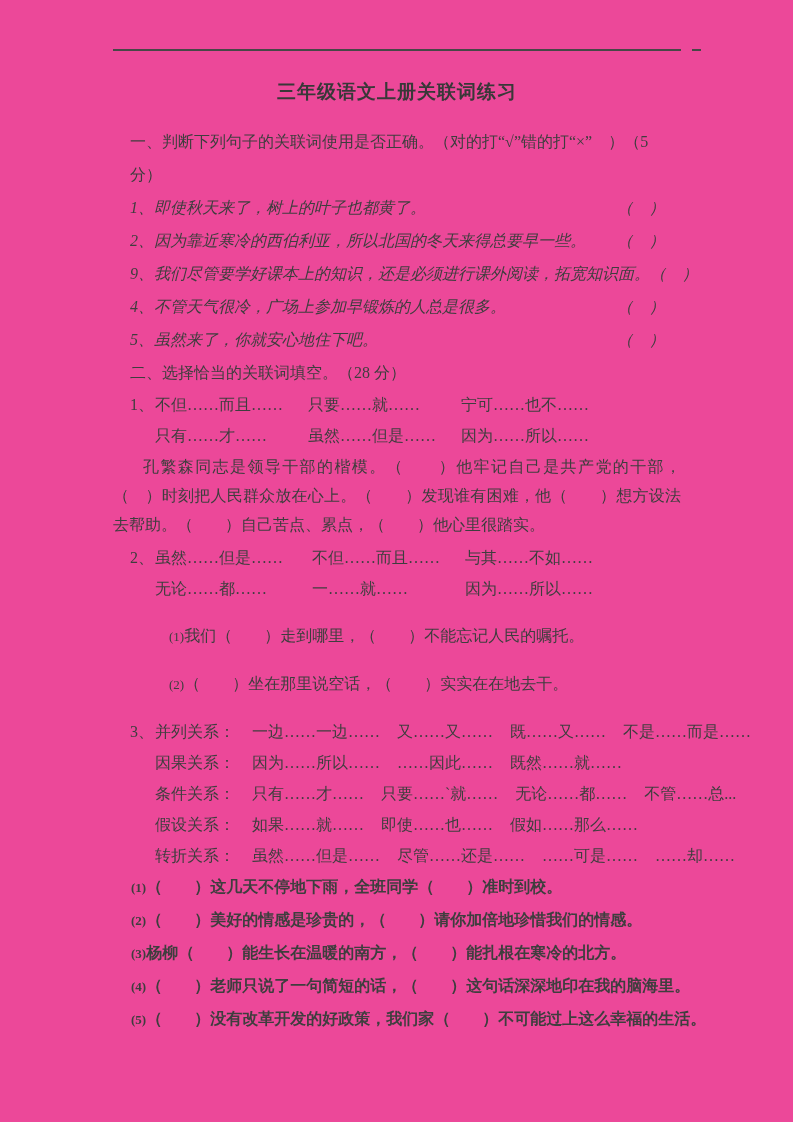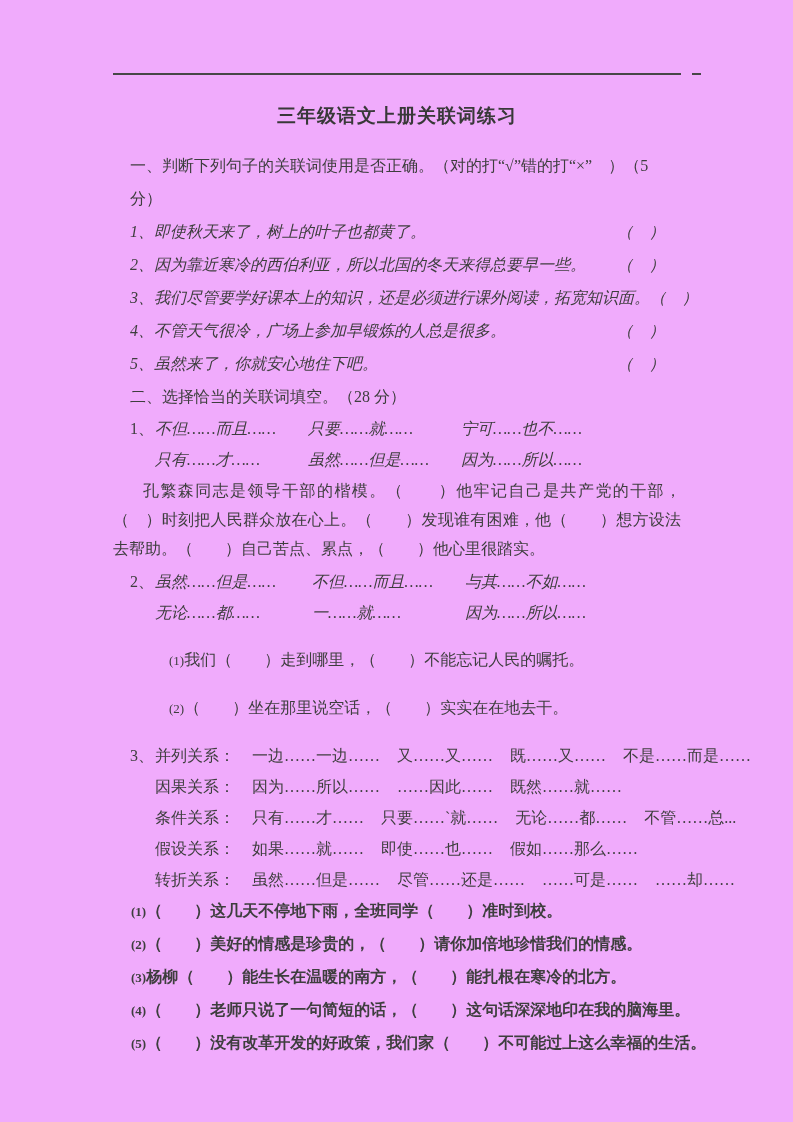--- a/index.html
+++ b/index.html
@@ -1,22 +1,22 @@
 <!DOCTYPE html>
 <html><head>
 <meta charset="utf-8">
 <style>
   * { box-sizing: border-box; }
   html, body { margin: 0; padding: 0; background: #ffffff; }
   .page {
     position: relative;
     width: 793px;
     height: 1122px;
-    background: #f0abfc;
-    padding: 73px 112px 0 113px;
+    background: #ec4899;
+    padding: 49px 112px 0 113px;
     font-family: "Liberation Serif", "DejaVu Serif", serif;
     color: #3e3e3e;
     font-size: 16px;
     overflow: hidden;
   }
   .top-rule { position: relative; height: 2px; background: #474747; }
   .top-rule .tick { position: absolute; right: -20px; top: 0; width: 9px; height: 2px; background: #474747; }
   .title {
     margin: 29px 0 0 0;
     text-align: center;
@@ -26,21 +26,21 @@
     line-height: 23px;
     letter-spacing: 1px;
   }
   .s-heading { margin: 0; padding-left: 17px; line-height: 33px; }
   .s1-heading { margin-top: 22px; }
   .q-row { display: flex; justify-content: space-between; padding-left: 17px; line-height: 33px; font-style: italic; }
   .q-text { white-space: nowrap; }
   .q-ans { white-space: pre; padding-right: 16px; flex: none; }
   .bank-row { position: relative; padding-left: 42px; line-height: 31px; display: flex; }
   .bank-prefix { position: absolute; left: 17px; top: 0; }
-  .bank-cell { width: 153px; flex: none; white-space: nowrap; font-style: italic; }
+  .bank-cell { width: 153px; flex: none; white-space: nowrap; }
   .bank-cell.last { width: auto; }
   .para { margin: 1px 0 3px 0; text-indent: 30px; text-align: justify; line-height: 29px; }
   .sub-q { margin: 16px; padding-left: 40px; line-height: 31px; white-space: nowrap; }
   .wrap-q { margin: 0 0 1px 0; text-indent: 40px; text-align: justify; line-height: 29px; }
   .q-no { font-size: 13px; }
   .rel-row { position: relative; padding-left: 42px; line-height: 31px; white-space: nowrap; }
   .rel-prefix { position: absolute; left: 17px; top: 0; }
   .rel-label { margin-right: 13px; text-align: right; }
   .rel-opt { margin-right: 13px; }
   .rel-opt:last-child { margin-right: 0; }
@@ -61,21 +61,21 @@
 
   <div class="q-row">
     <span class="q-text">1、即使秋天来了，树上的叶子也都黄了。</span>
     <span class="q-ans">（　）</span>
   </div>
   <div class="q-row">
     <span class="q-text">2、因为靠近寒冷的西伯利亚，所以北国的冬天来得总要早一些。</span>
     <span class="q-ans">（　）</span>
   </div>
   <div class="q-row">
-    <span class="q-text">3、我们尽管要学好课本上的知识，还是必须进行课外阅读，拓宽知识面。</span>
+    <span class="q-text">9、我们尽管要学好课本上的知识，还是必须进行课外阅读，拓宽知识面。</span>
     <span class="q-ans">（　）</span>
   </div>
   <div class="q-row">
     <span class="q-text">4、不管天气很冷，广场上参加早锻炼的人总是很多。</span>
     <span class="q-ans">（　）</span>
   </div>
   <div class="q-row">
     <span class="q-text">5、虽然来了，你就安心地住下吧。</span>
     <span class="q-ans">（　）</span>
   </div>

